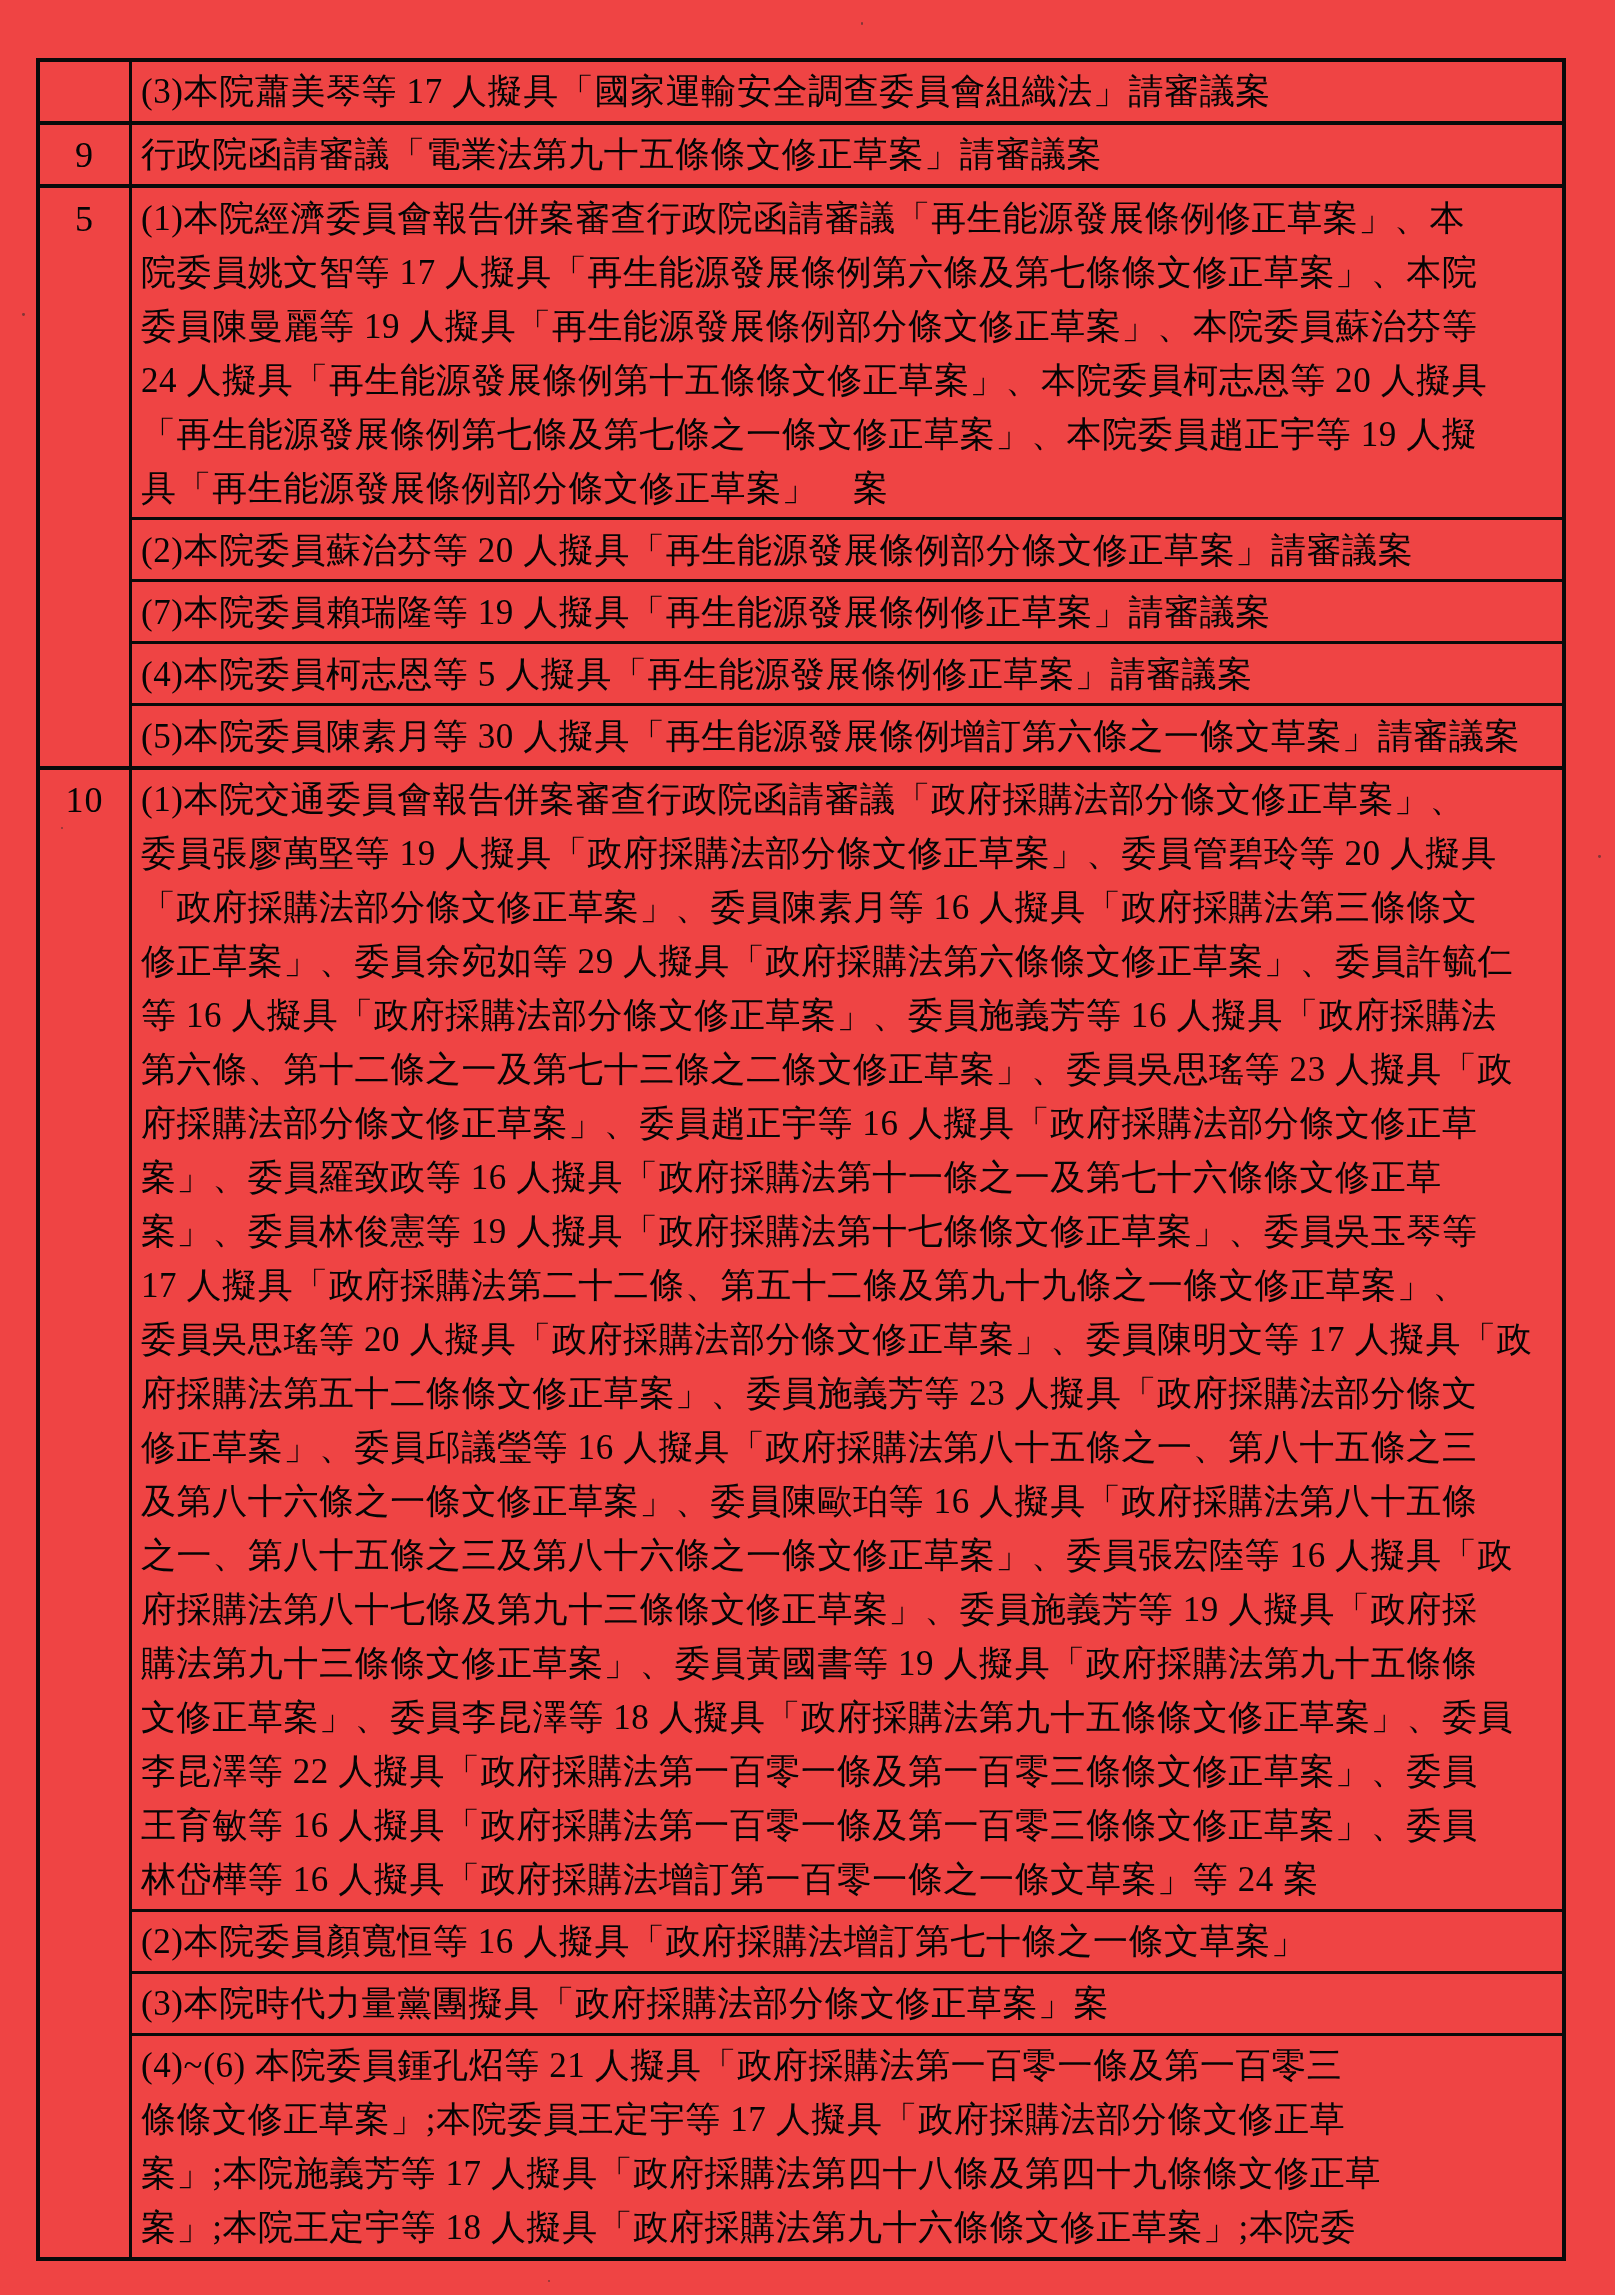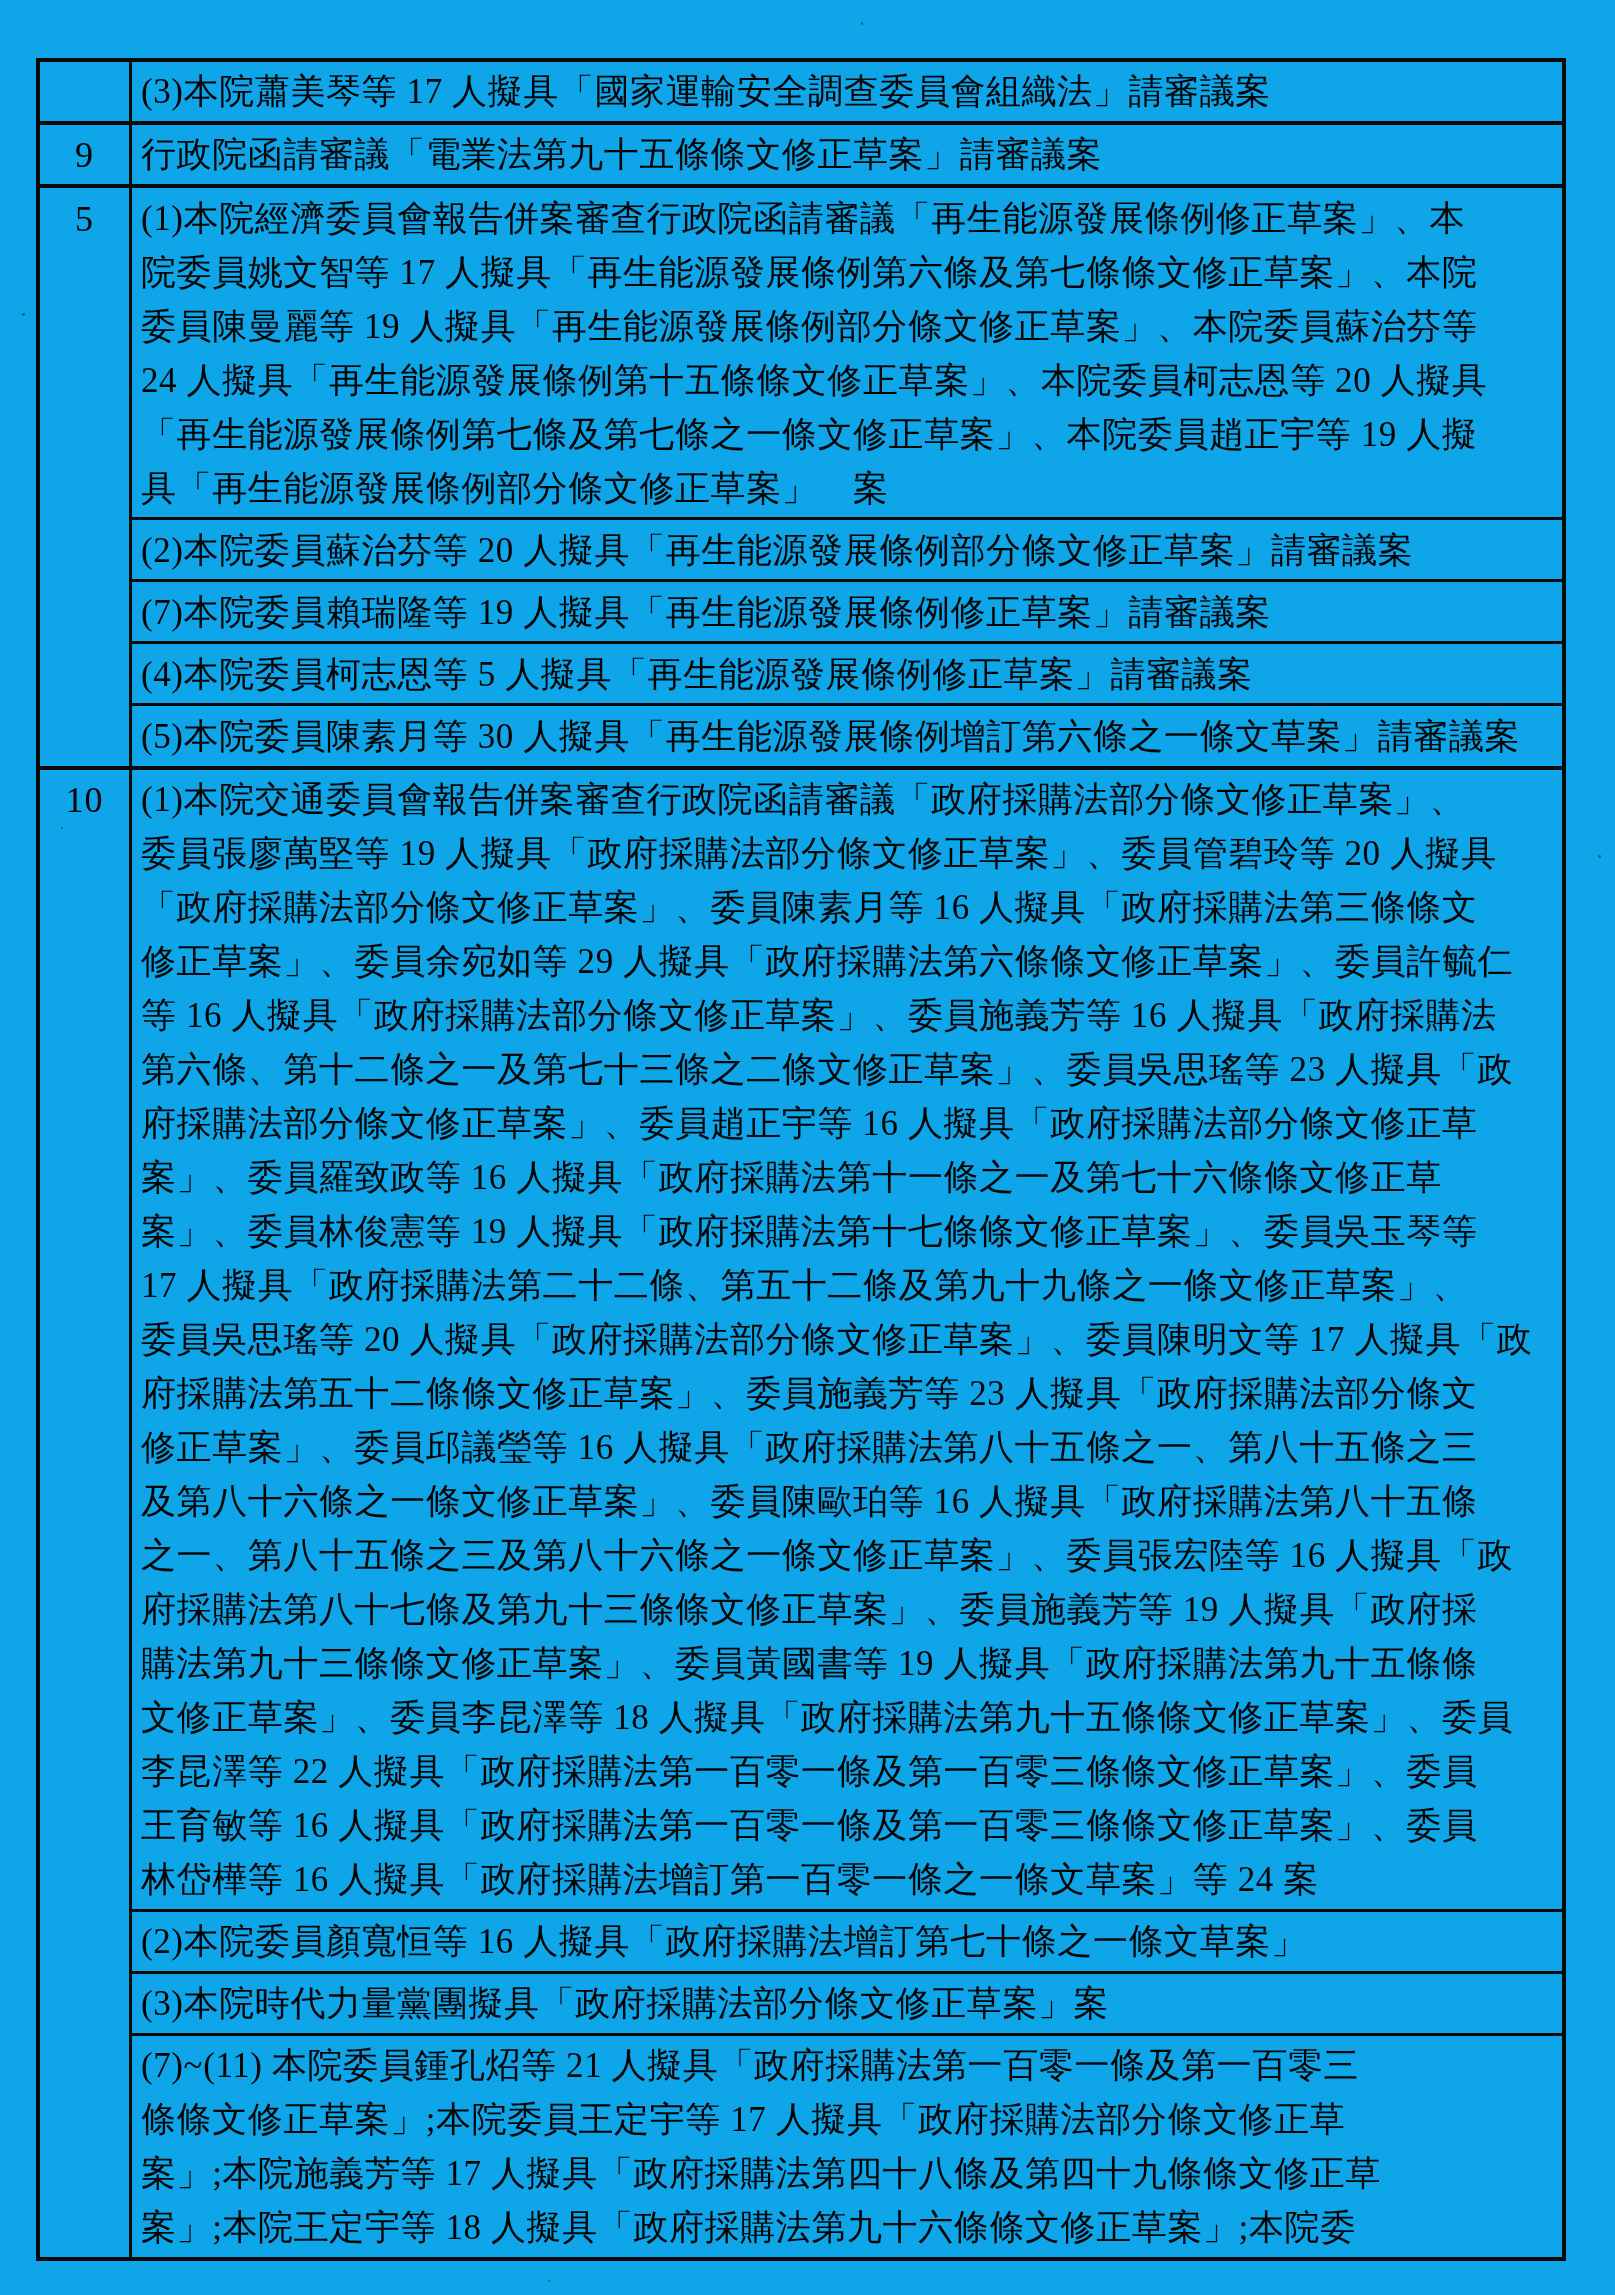--- a/index.html
+++ b/index.html
@@ -4,21 +4,21 @@
 <style>
   html, body {
     margin: 0;
     padding: 0;
     background: #e9e9e6;
   }
   .page {
     position: relative;
     width: 1615px;
     height: 2295px;
-    background: #0ea5e9;
+    background: #ef4444;
     overflow: hidden;
     font-family: "Liberation Serif", "DejaVu Serif", serif;
     color: #050505;
   }
   table.agenda {
     position: absolute;
     left: 36px;
     top: 58px;
     width: 1530px;
     border-collapse: collapse;
@@ -122,21 +122,21 @@
 王育敏等 16 人擬具「政府採購法第一百零一條及第一百零三條條文修正草案」、委員
 林岱樺等 16 人擬具「政府採購法增訂第一百零一條之一條文草案」等 24 案</td>
     </tr>
     <tr>
       <td class="content">(2)本院委員顏寬恒等 16 人擬具「政府採購法增訂第七十條之一條文草案」</td>
     </tr>
     <tr>
       <td class="content">(3)本院時代力量黨團擬具「政府採購法部分條文修正草案」案</td>
     </tr>
     <tr>
-      <td class="content">(7)~(11) 本院委員鍾孔炤等 21 人擬具「政府採購法第一百零一條及第一百零三
+      <td class="content">(4)~(6) 本院委員鍾孔炤等 21 人擬具「政府採購法第一百零一條及第一百零三
 條條文修正草案」;本院委員王定宇等 17 人擬具「政府採購法部分條文修正草
 案」;本院施義芳等 17 人擬具「政府採購法第四十八條及第四十九條條文修正草
 案」;本院王定宇等 18 人擬具「政府採購法第九十六條條文修正草案」;本院委</td>
     </tr>
   </tbody>
     </table>
 
   <div class="speck" style="left:22.4px; top:313px;"></div>
   <div class="speck" style="left:61px; top:827px; width:2.2px; height:2.2px;"></div>
   <div class="speck" style="left:1598px; top:855px;"></div>

